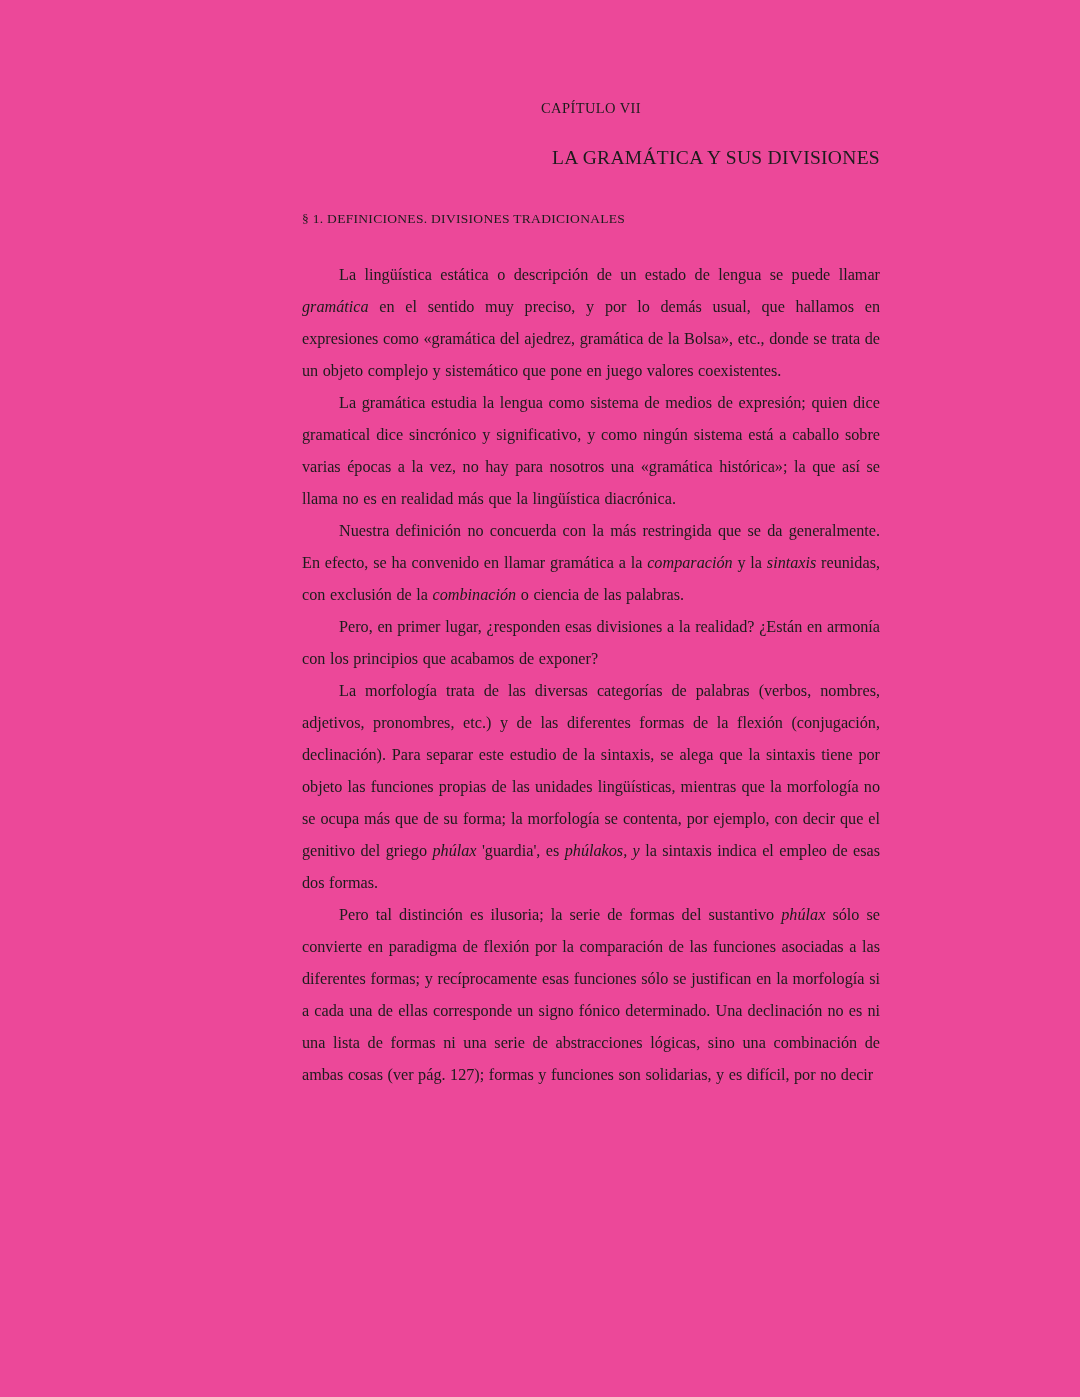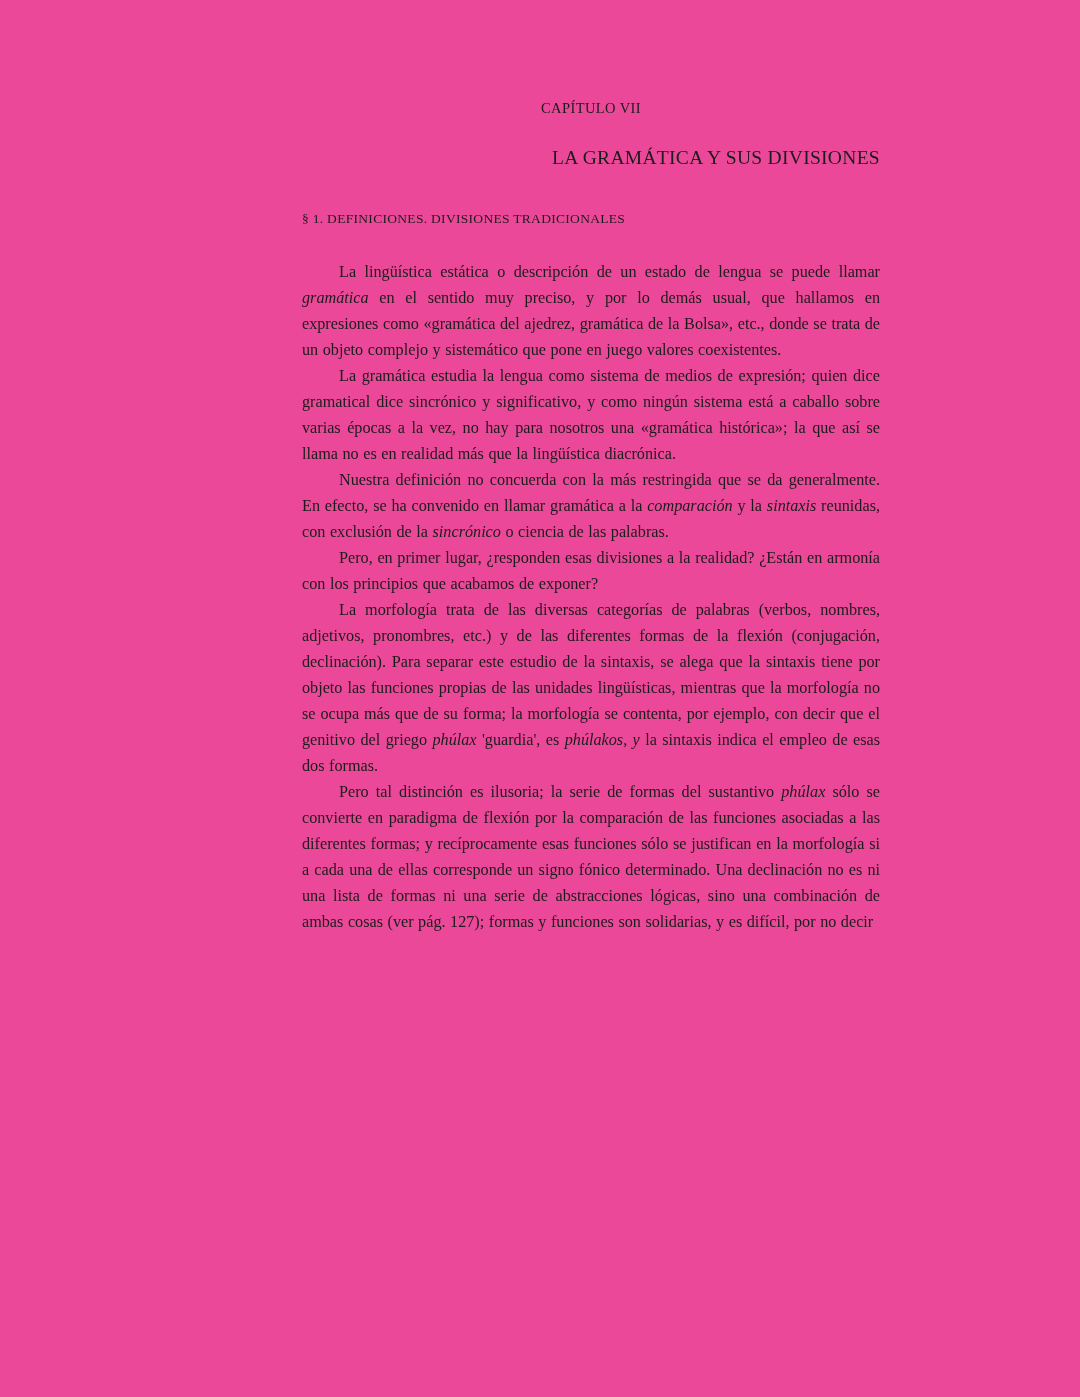--- a/index.html
+++ b/index.html
@@ -43,40 +43,40 @@
     font-weight: 400;
   }
   .section-heading {
     font-size: 13.5px;
     letter-spacing: 0.3px;
     margin: 12px 0 32px 0;
     font-weight: 400;
   }
   .body-text .para {
     font-size: 16.2px;
-    line-height: 26px;
+    line-height: 32px;
     text-align: justify;
     text-indent: 37px;
     margin: 0;
     word-spacing: 0.5px;
   }
   .body-text .para i {
     font-style: italic;
   }
 </style>
 </head>
 <body>
 
 <div class="page">
   <div class="text-column">
     <p class="chapter-label">CAPÍTULO VII</p>
     <h1 class="doc-title">LA GRAMÁTICA Y SUS DIVISIONES</h1>
     <p class="section-heading">§ 1. DEFINICIONES. DIVISIONES TRADICIONALES</p>
     <div class="body-text">
         <p class="para"><span>La lingüística estática o descripción de un estado de lengua se puede llamar </span><i>gramática</i><span> en el sentido muy preciso, y por lo demás usual, que hallamos en expresiones como «gramática del ajedrez, gramática de la Bolsa», etc., donde se trata de un objeto complejo y sistemático que pone en juego valores coexistentes.</span></p>
         <p class="para"><span>La gramática estudia la lengua como sistema de medios de expresión; quien dice gramatical dice sincrónico y significativo, y como ningún sistema está a caballo sobre varias épocas a la vez, no hay para nosotros una «gramática histórica»; la que así se llama no es en realidad más que la lingüística diacrónica.</span></p>
-        <p class="para"><span>Nuestra definición no concuerda con la más restringida que se da generalmente. En efecto, se ha convenido en llamar gramática a la </span><i>comparación</i><span> y la </span><i>sintaxis</i><span> reunidas, con exclusión de la </span><i>sincrónico</i><span> o ciencia de las palabras.</span></p>
+        <p class="para"><span>Nuestra definición no concuerda con la más restringida que se da generalmente. En efecto, se ha convenido en llamar gramática a la </span><i>comparación</i><span> y la </span><i>sintaxis</i><span> reunidas, con exclusión de la </span><i>combinación</i><span> o ciencia de las palabras.</span></p>
         <p class="para"><span>Pero, en primer lugar, ¿responden esas divisiones a la realidad? ¿Están en armonía con los principios que acabamos de exponer?</span></p>
         <p class="para"><span>La morfología trata de las diversas categorías de palabras (verbos, nombres, adjetivos, pronombres, etc.) y de las diferentes formas de la flexión (conjugación, declinación). Para separar este estudio de la sintaxis, se alega que la sintaxis tiene por objeto las funciones propias de las unidades lingüísticas, mientras que la morfología no se ocupa más que de su forma; la morfología se contenta, por ejemplo, con decir que el genitivo del griego </span><i>phúlax</i><span> 'guardia', es </span><i>phúlakos, y</i><span> la sintaxis indica el empleo de esas dos formas.</span></p>
         <p class="para"><span>Pero tal distinción es ilusoria; la serie de formas del sustantivo </span><i>phúlax</i><span> sólo se convierte en paradigma de flexión por la comparación de las funciones asociadas a las diferentes formas; y recíprocamente esas funciones sólo se justifican en la morfología si a cada una de ellas corresponde un signo fónico determinado. Una declinación no es ni una lista de formas ni una serie de abstracciones lógicas, sino una combinación de ambas cosas (ver pág. 127); formas y funciones son solidarias, y es difícil, por no decir</span></p>
       </div>
   </div>
 </div>
 
 </body></html>

